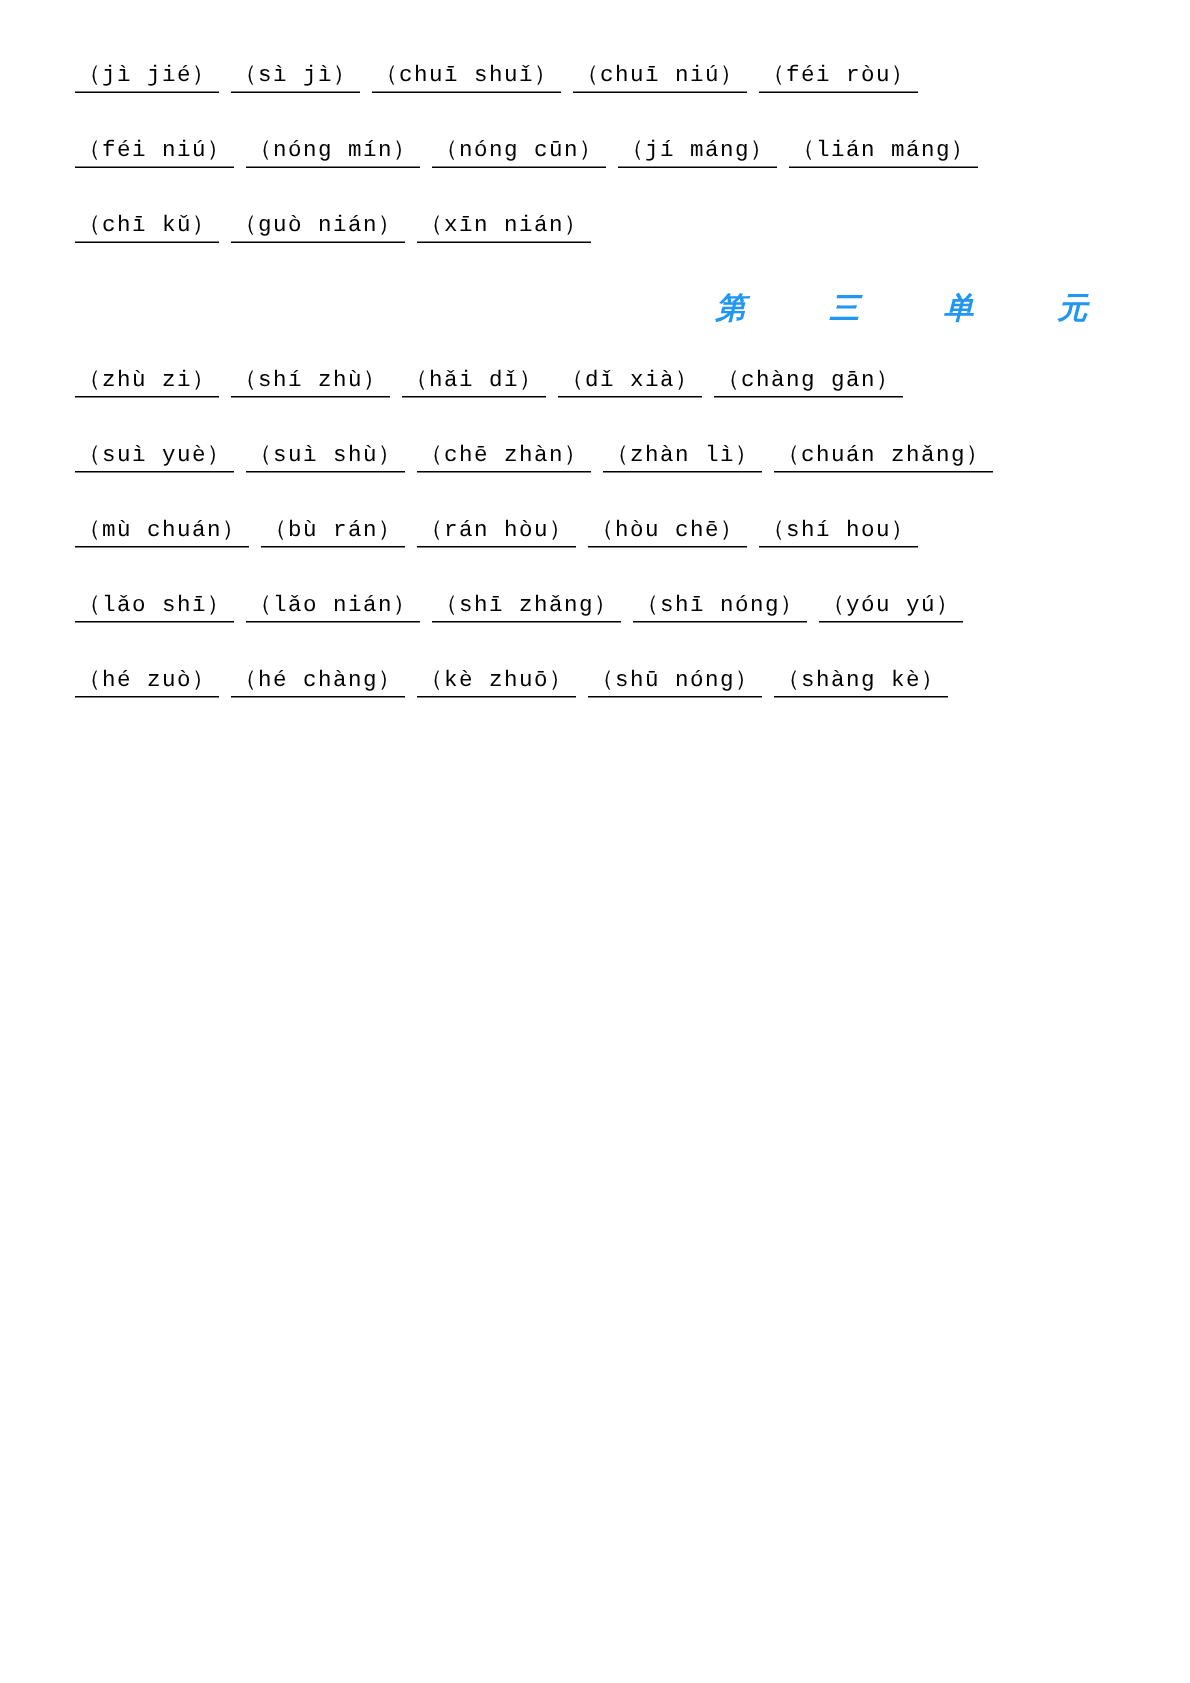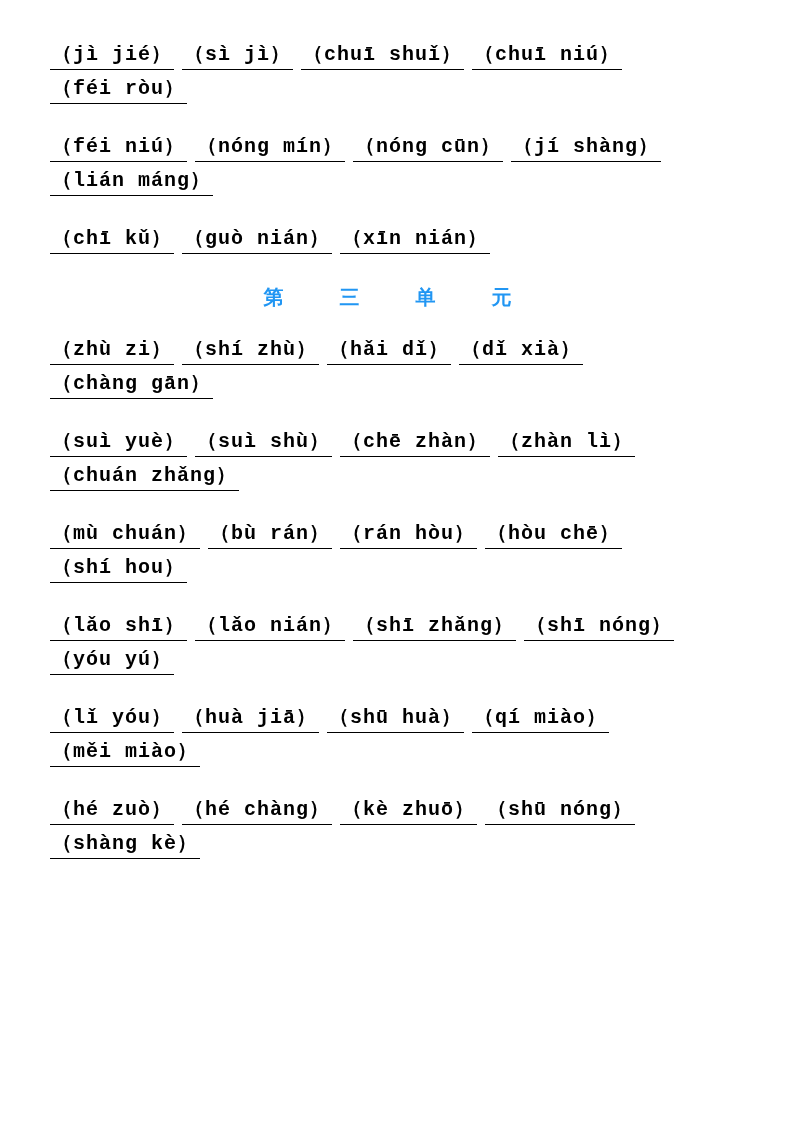--- a/index.html
+++ b/index.html
@@ -19,52 +19,53 @@
       margin-bottom: 28px;
       gap: 4px 0;
     }
     .phrase {
       display: inline-flex;
       align-items: flex-end;
       margin-right: 8px;
       padding-bottom: 2px;
       border-bottom: 1.5px solid #000;
       white-space: nowrap;
-      font-size: 20px;
-      font-weight: bold;
+      font-size: 15px;
+      font-weight: normal;
       letter-spacing: 1px;
       padding: 0 2px 2px 2px;
     }
     .section-title {
-      text-align: center;
+      text-align: right;
       font-size: 20px;
       font-weight: bold;
       color: #2196F3;
       letter-spacing: 18px;
       margin: 30px 0 24px 0;
       font-family: 'SimHei', 'STHeiti', 'Microsoft YaHei', sans-serif;
+      font-style: italic;
     }
   </style>
 </head>
 <body>
 
 <div id="app">
   <div id="part1">
       <div class="line">
         <span class="phrase">（jì jié）</span>
         <span class="phrase">（sì jì）</span>
         <span class="phrase">（chuī shuǐ）</span>
         <span class="phrase">（chuī niú）</span>
         <span class="phrase">（féi ròu）</span>
       </div>
       <div class="line">
         <span class="phrase">（féi niú）</span>
         <span class="phrase">（nóng mín）</span>
         <span class="phrase">（nóng cūn）</span>
-        <span class="phrase">（jí shàng）</span>
+        <span class="phrase">（jí máng）</span>
         <span class="phrase">（lián máng）</span>
       </div>
       <div class="line">
         <span class="phrase">（chī kǔ）</span>
         <span class="phrase">（guò nián）</span>
         <span class="phrase">（xīn nián）</span>
       </div>
     </div>
   <div class="section-title">第　三　单　元</div>
   <div id="part2">
@@ -90,27 +91,20 @@
         <span class="phrase">（shí hou）</span>
       </div>
       <div class="line">
         <span class="phrase">（lǎo shī）</span>
         <span class="phrase">（lǎo nián）</span>
         <span class="phrase">（shī zhǎng）</span>
         <span class="phrase">（shī nóng）</span>
         <span class="phrase">（yóu yú）</span>
       </div>
       <div class="line">
-        <span class="phrase">（lǐ yóu）</span>
-        <span class="phrase">（huà jiā）</span>
-        <span class="phrase">（shū huà）</span>
-        <span class="phrase">（qí miào）</span>
-        <span class="phrase">（měi miào）</span>
-      </div>
-      <div class="line">
         <span class="phrase">（hé zuò）</span>
         <span class="phrase">（hé chàng）</span>
         <span class="phrase">（kè zhuō）</span>
         <span class="phrase">（shū nóng）</span>
         <span class="phrase">（shàng kè）</span>
       </div>
     </div>
 </div>
 
 </body></html>

